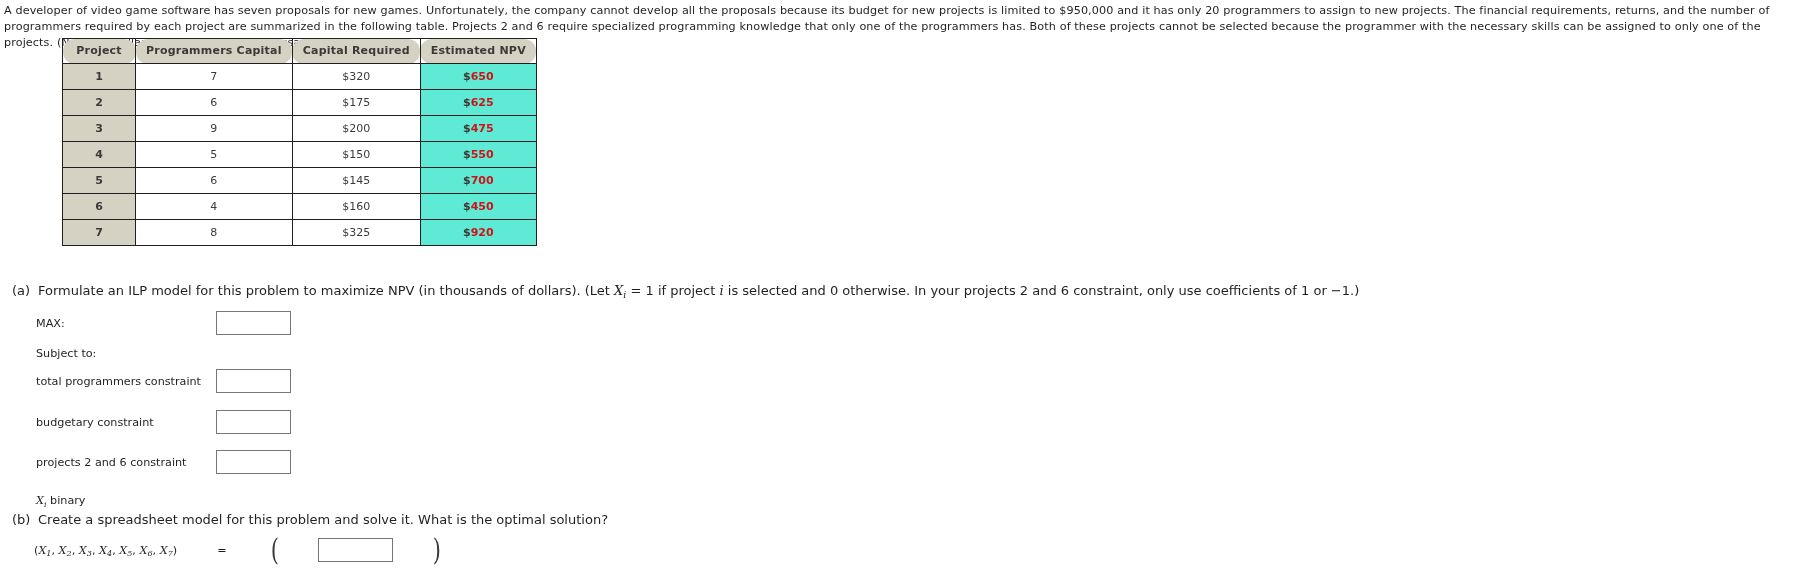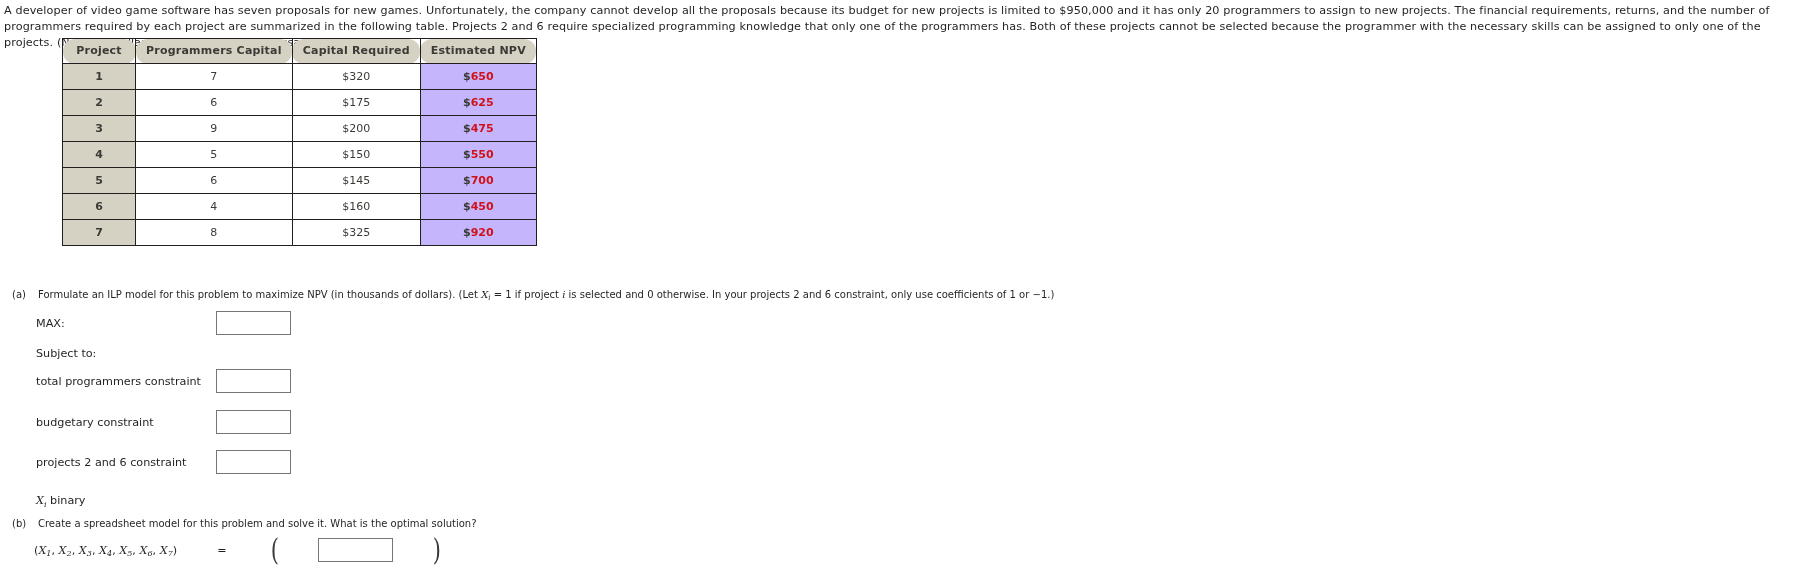--- a/index.html
+++ b/index.html
@@ -71,33 +71,33 @@
     background: #d5d1c3;
     font-weight: bold;
     color: #3b3a36;
   }
   table.data td.cell-prog,
   table.data td.cell-cap {
     background: #ffffff;
     color: #3b3a36;
   }
   table.data td.cell-npv {
-    background: #c4b5fd;
+    background: #5eead4;
     color: #3b3a36;
     font-weight: bold;
   }
   table.data td.cell-npv .amt {
     color: #d01217;
   }
 
   
   .part {
     position: absolute;
-    font-size: 10px;
-    line-height: 24px;
+    font-size: 13px;
+    line-height: 16px;
     color: #231f20;
   }
   .part-a { left: 12px; top: 283px; }
   .part-b { left: 12px; top: 512px; }
   .part-label {
     display: inline-block;
     width: 26px;
   }
   .part-text { display: inline; }
 

